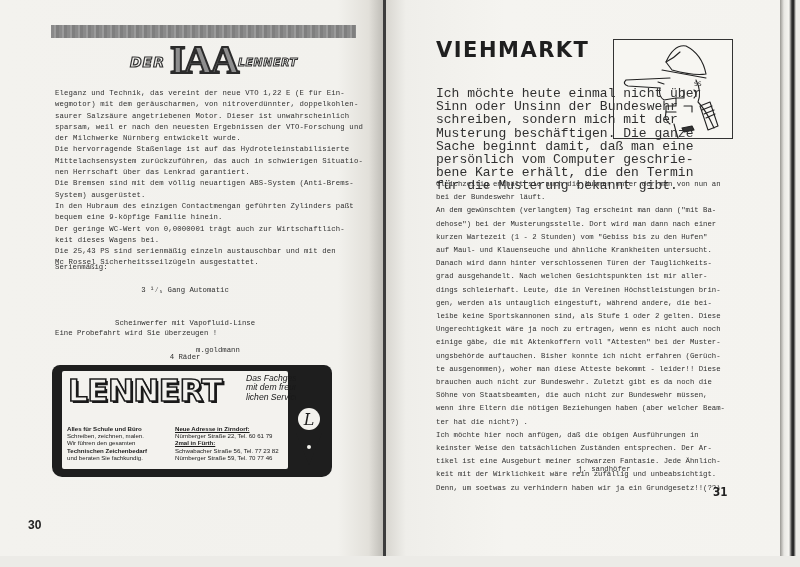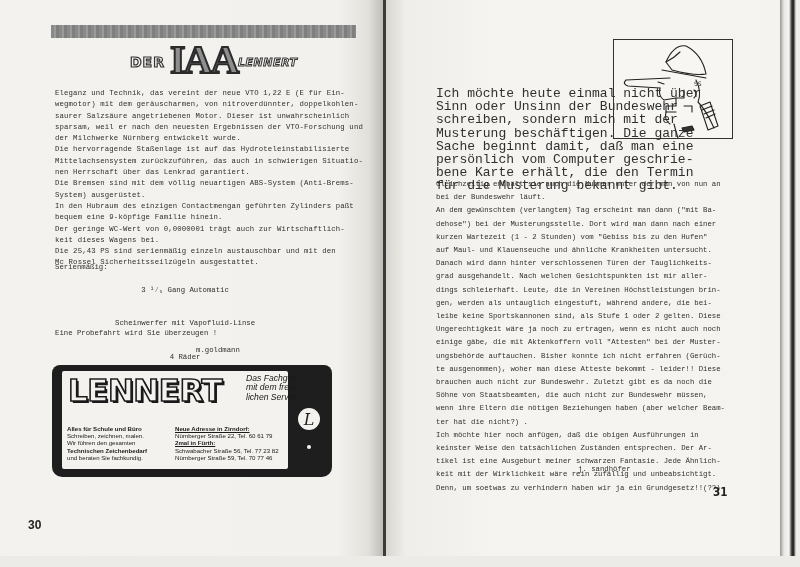--- a/index.html
+++ b/index.html
@@ -8,21 +8,21 @@
   .page{position:absolute;top:0;height:567px;background:#f4f3ef;}
   .page-left{left:0;width:384px;background:linear-gradient(to right,#f3f2ee 0%,#f2f1ed 88%,#e2e0da 96%,#bdbbb5 100%);}
   .page-right{left:386px;width:398px;background:linear-gradient(to right,#d8d6d0 0%,#efeeea 5%,#f5f4f0 30%,#f4f3ef 100%);}
   .gutter{position:absolute;left:383px;top:0;width:4px;height:567px;background:#3c3c3c;}
   .right-edge{position:absolute;left:780px;top:0;width:20px;height:567px;background:linear-gradient(to right,#9a9893 0%,#e8e7e3 20%,#f6f5f1 45%,#2a2a2a 60%,#2a2a2a 68%,#eeede9 80%);}
   .bottom-shadow{position:absolute;left:0;top:556px;width:800px;height:11px;background:#ecebe7;}
 
   
   .grey-bar{position:absolute;left:51px;top:25px;width:305px;height:13px;background:repeating-linear-gradient(90deg,#8a8a8a 0 3px,#9b9b9b 3px 5px,#7f7f7f 5px 8px);}
   .iaa-head{position:absolute;left:130px;top:44px;width:230px;height:40px;}
-  .iaa-der{position:absolute;left:0;top:10px;font-family:"DejaVu Sans",sans-serif;font-weight:bold;font-size:14px;letter-spacing:1px;color:#f4f3ef;-webkit-text-stroke:1.2px #333;}
+  .iaa-der{position:absolute;left:0;top:10px;font-family:"DejaVu Sans",sans-serif;font-weight:bold;font-size:14px;letter-spacing:1px;color:#f4f3ef;-webkit-text-stroke:1.2px #333;font-style:italic;}
   .iaa-big{position:absolute;left:40px;top:-4px;font-family:Liberation Serif, serif;font-weight:900;font-size:40px;letter-spacing:-2px;color:#8e8e8e;-webkit-text-stroke:2px #2b2b2b;line-height:40px;}
   .iaa-schlager{position:absolute;left:108px;top:12px;font-family:"DejaVu Sans",sans-serif;font-weight:bold;font-size:11px;letter-spacing:0.5px;color:#f4f3ef;-webkit-text-stroke:1px #333;font-style:italic;}
 
   .typed{position:absolute;font-size:7.3px;line-height:11.3px;letter-spacing:0.15px;white-space:pre;color:#303030;}
   .left-text{left:55px;top:88px;}
   .specs{position:absolute;left:55px;top:262px;font-size:7.3px;line-height:11.3px;white-space:pre;color:#303030;text-align:center;}
   .spec-label{position:absolute;left:0;top:0;}
   .spec-items{position:absolute;left:60px;top:0;}
   .spec-item{display:block;height:11.3px;}
   .closing{position:absolute;left:55px;top:329px;font-size:7.3px;color:#303030;white-space:pre;}
@@ -118,20 +118,21 @@
       <text x="15" y="54" text-anchor="middle" font-family="DejaVu Serif, serif" font-style="italic" font-size="16" fill="#1e1e1e">L</text>
       <circle cx="15" cy="76" r="2" fill="#f3f2ee"></circle>
     </svg>
   </div>
 
   <div class="page-num-left">30</div>
 
   <div class="gutter"></div>
 
   <div class="page page-right"></div>
+  <div class="viehmarkt">VIEHMARKT</div>
 
   <div class="cartoon">
     <svg width="118" height="98" viewBox="0 0 118 98">
       <g fill="none" stroke="#222" stroke-width="1.1" stroke-linejoin="round" stroke-linecap="round">
 
         <path d="M52 22 Q60 4 72 6 Q88 14 92 34 Q80 36 58 30 Z"></path>
         <path d="M48 30 Q70 34 92 38"></path>
         <path d="M52 22 Q60 18 66 12"></path>
 
         <path d="M56 38 L12 40 Q8 44 14 46 L46 48"></path>

